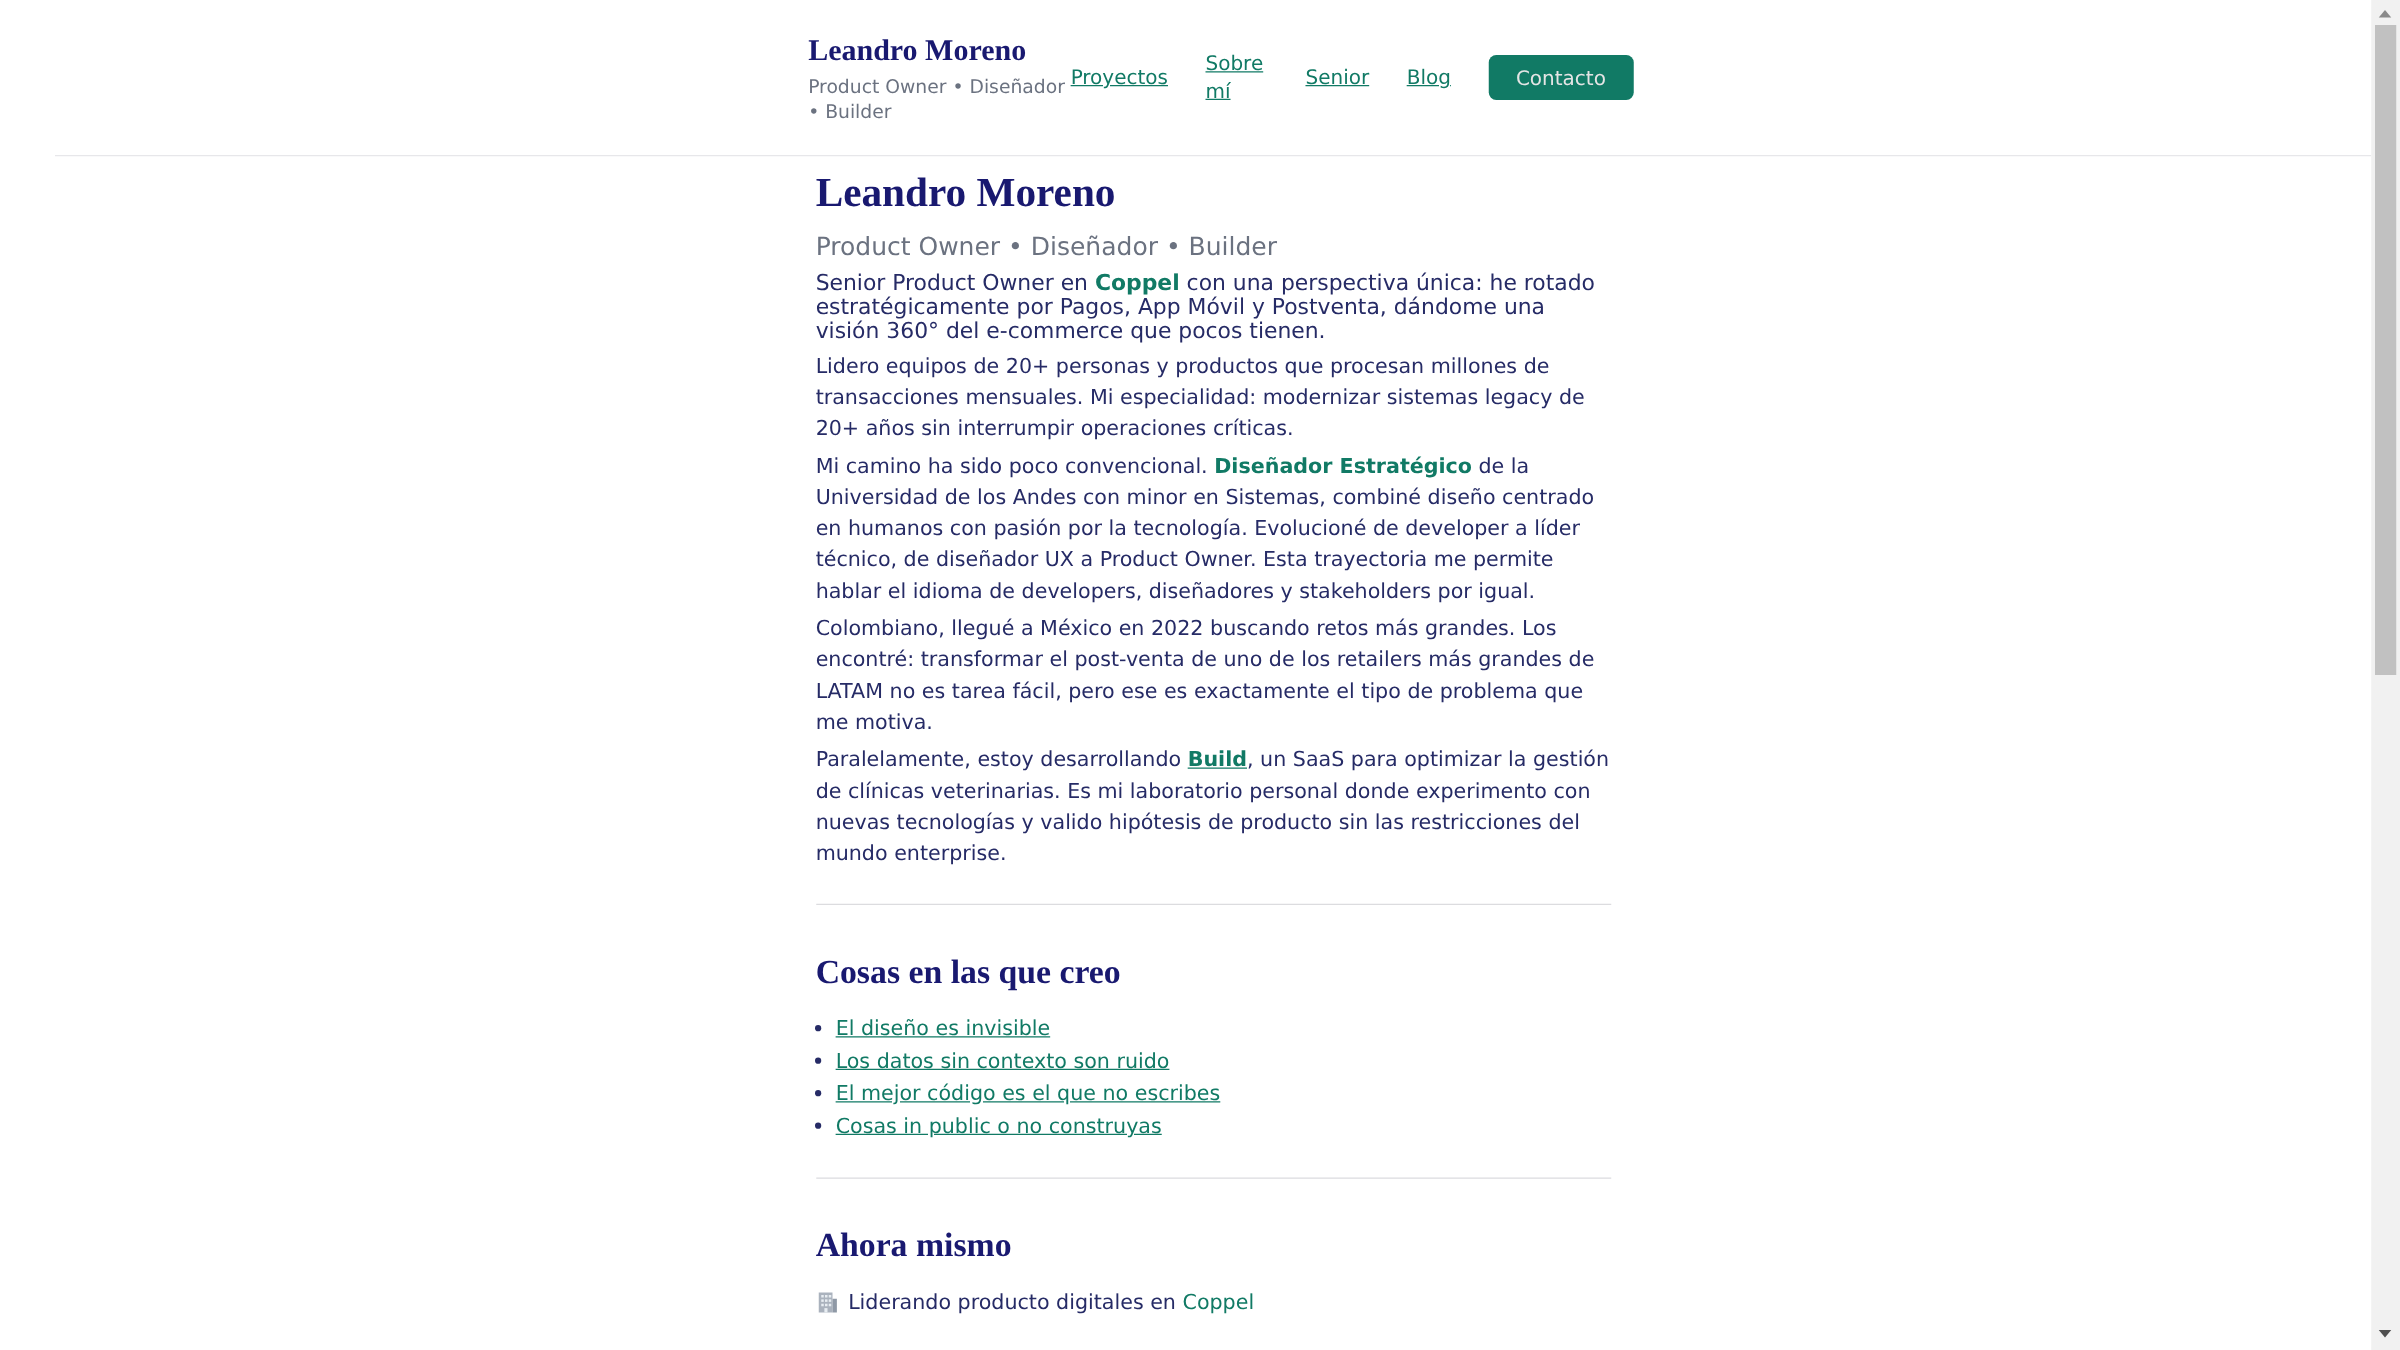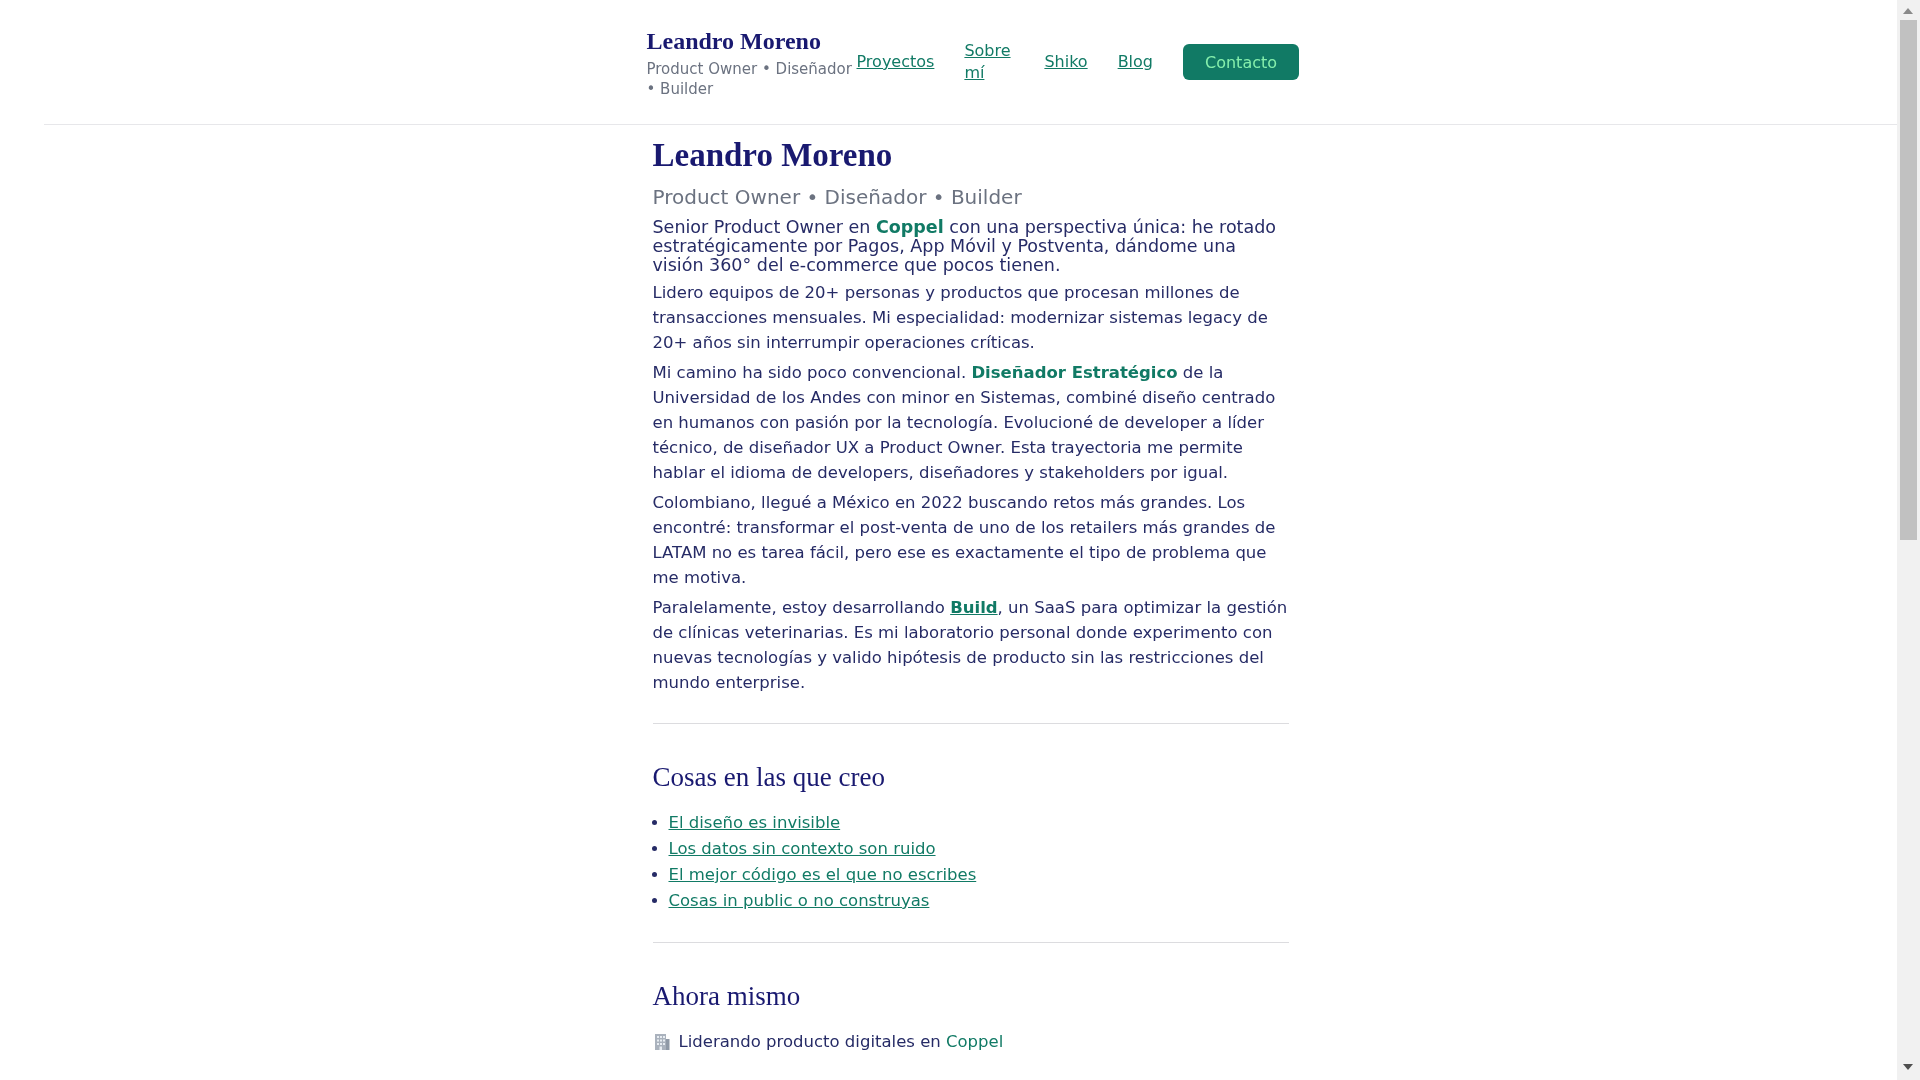--- a/index.html
+++ b/index.html
@@ -35,21 +35,21 @@
     font-size: 15px; line-height: 20px; color: #6b7280; margin-top: 3px;
   }
   .nav { display: flex; align-items: center; gap: 30px; margin-left: 2px; justify-content: center; }
   .nav a, a.accent-link {
     color: #117a65; text-decoration: underline; cursor: pointer;
   }
   .nav a { font-size: 16px; line-height: 22px; }
   .nav .narrow { display: inline-block; width: 50px; }
   .contact-btn {
     margin-left: 30px;
-    background: #117a65; color: #86efac;
+    background: #117a65; color: #e5e5e5;
     border: none; border-radius: 6px;
     font-family: inherit; font-size: 16px;
     padding: 9px 22px; height: 36px;
     cursor: pointer; white-space: nowrap;
   }
 
   
   main { width: 648px; margin: 0 auto; padding: 0 6px; }
   h1.hero-title {
     font-family: "Liberation Serif", "DejaVu Serif", serif;
@@ -58,21 +58,21 @@
   }
   .hero-subtitle { font-size: 20px; line-height: 26px; color: #6b7280; margin: 8px 0 0; }
   p.lead { font-size: 17.5px; line-height: 19px; margin: 8px 0 0; }
   p.body-p { font-size: 16.5px; line-height: 25px; margin: 5px 0 0; }
   strong.accent { color: #117a65; font-weight: bold; }
   a.accent-link { font-weight: bold; }
   a.plain-accent { color: #117a65; text-decoration: none; cursor: pointer; }
   hr.rule { border: none; border-top: 1px solid #dcdcdf; margin: 28px 0 0; }
   h2.section-title {
     font-family: "Liberation Serif", "DejaVu Serif", serif;
-    font-weight: normal; font-size: 27px; line-height: 34px;
+    font-weight: bold; font-size: 27px; line-height: 34px;
     color: #191970; margin: 36px 0 0;
   }
   ul.beliefs { margin: 16px 0 0; padding-left: 16px; }
   ul.beliefs li { font-size: 16.5px; line-height: 26px; color: #262b66; }
   ul.beliefs a { color: #117a65; text-decoration: underline; font-weight: normal; cursor: pointer; }
   .now-item { margin-top: 16px; font-size: 16.5px; line-height: 25px; display: flex; align-items: center; gap: 8px; }
   .building-icon { width: 18px; height: 18px; flex: 0 0 auto; }
 
   
   .scrollbar {
@@ -103,21 +103,21 @@
 
   <header class="site-header">
     <div class="header-inner">
       <div class="brand">
         <div class="brand-title">Leandro Moreno</div>
         <div class="brand-subtitle">Product Owner • Diseñador • Builder</div>
       </div>
       <nav class="nav">
         <a>Proyectos</a>
         <a class="narrow">Sobre mí</a>
-        <a>Shiko</a>
+        <a>Senior</a>
         <a>Blog</a>
       </nav>
       <button class="contact-btn">Contacto</button>
     </div>
   </header>
 
   <main>
     <h1 class="hero-title">Leandro Moreno</h1>
     <div class="hero-subtitle">Product Owner • Diseñador • Builder</div>
 

